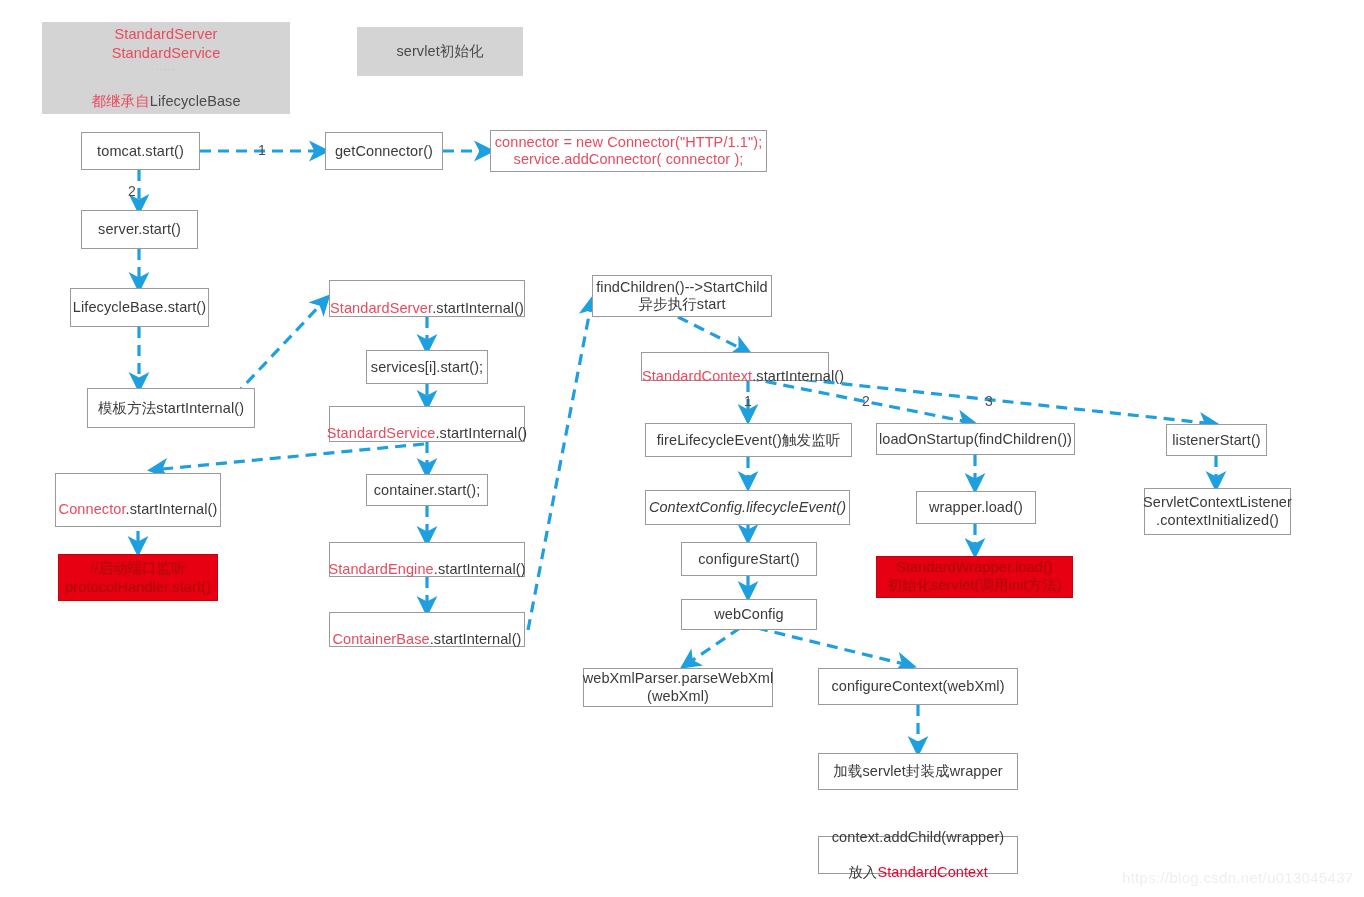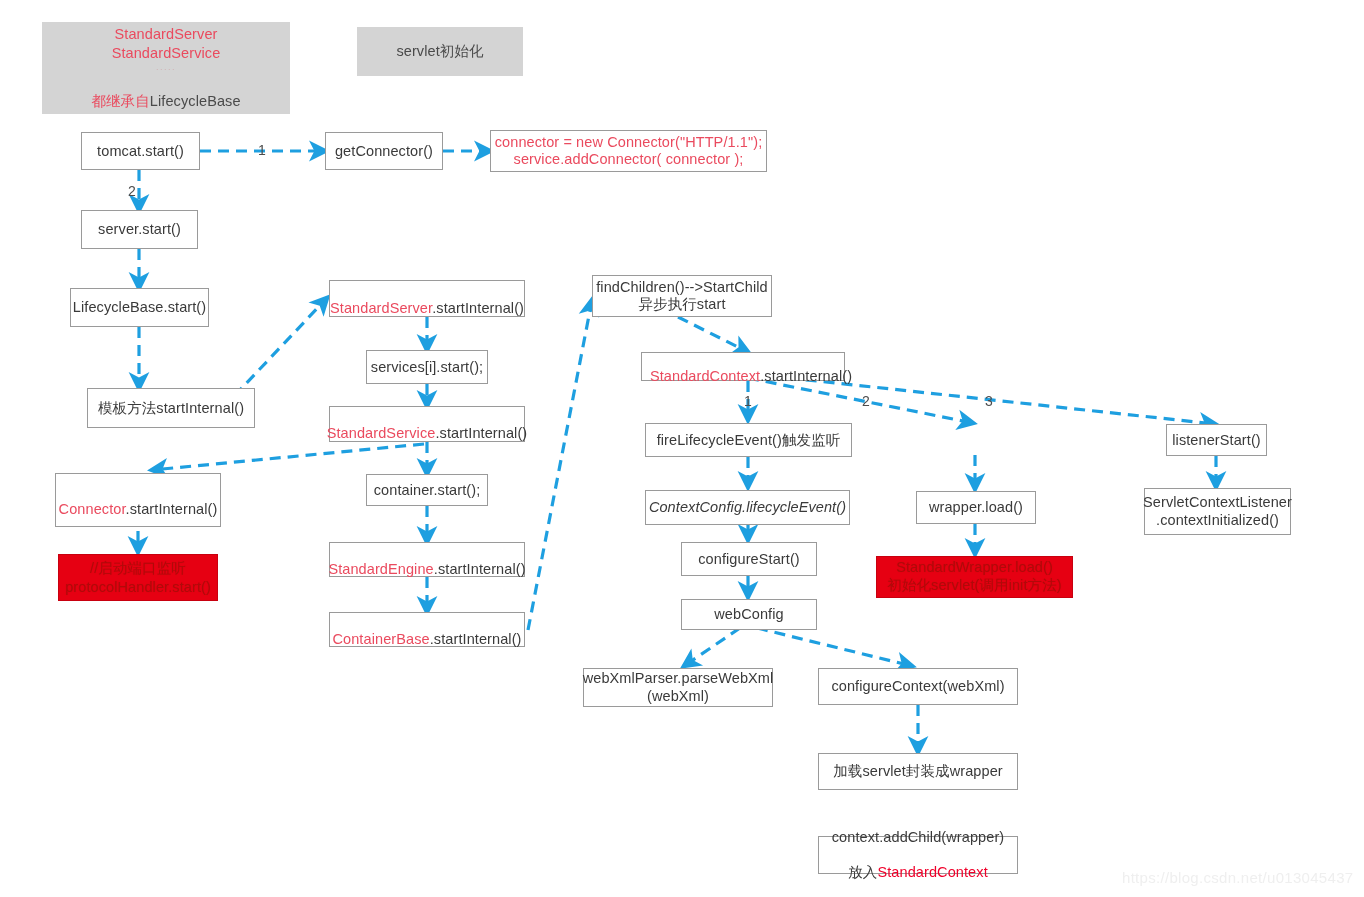--- a/index.html
+++ b/index.html
@@ -204,21 +204,21 @@
     <span>
       <span class="hl">ContainerBase</span><span>.startInternal()</span>
     </span>
   </div>
 
   <div class="node" style="left:592px;top:275px;width:180px;height:42px;flex-direction:column;">
     <span style="line-height:1.2;">findChildren()--&gt;StartChild</span>
     <span style="line-height:1.2;">异步执行start</span>
   </div>
 
-  <div class="node" style="left:641px;top:352px;width:204px;height:29px;padding-left:16px;">
+  <div class="node" style="left:641px;top:352px;width:188px;height:29px;padding-left:16px;">
     <span>
       <span class="hl">StandardContext</span><span>.startInternal()</span>
     </span>
   </div>
 
   <div class="node" style="left:645px;top:423px;width:207px;height:34px;">
     <span>fireLifecycleEvent()触发监听</span>
   </div>
 
   <div class="node" style="left:645px;top:490px;width:205px;height:35px;font-style:italic;">
@@ -246,20 +246,23 @@
     <span>加载servlet封装成wrapper</span>
   </div>
 
   <div class="node" style="left:818px;top:836px;width:200px;height:38px;flex-direction:column;">
     <span style="line-height:1.2;">context.addChild(wrapper)</span>
     <span style="line-height:1.2;">
       <span>放入</span><span class="hlred">StandardContext</span>
     </span>
   </div>
 
+  <div class="node" style="left:876px;top:423px;width:199px;height:32px;">
+    <span>loadOnStartup(findChildren())</span>
+  </div>
 
   <div class="node" style="left:916px;top:491px;width:120px;height:33px;">
     <span>wrapper.load()</span>
   </div>
 
   <div class="node red" style="left:876px;top:556px;width:197px;height:42px;flex-direction:column;">
     <span class="ln" style="line-height:1.22;">StandardWrapper.load()</span>
     <span class="ln" style="line-height:1.22;">初始化servlet(调用init方法)</span>
   </div>
 

